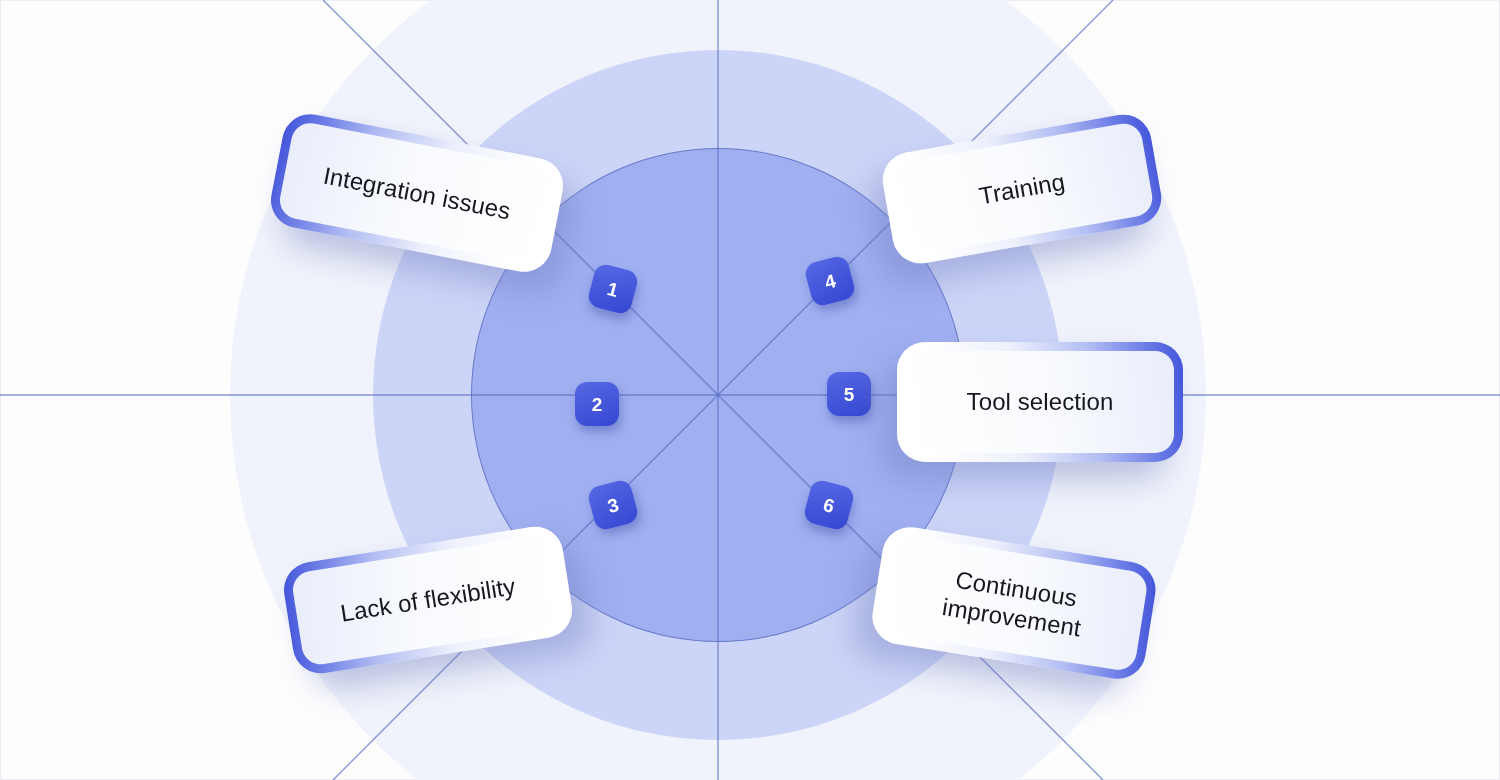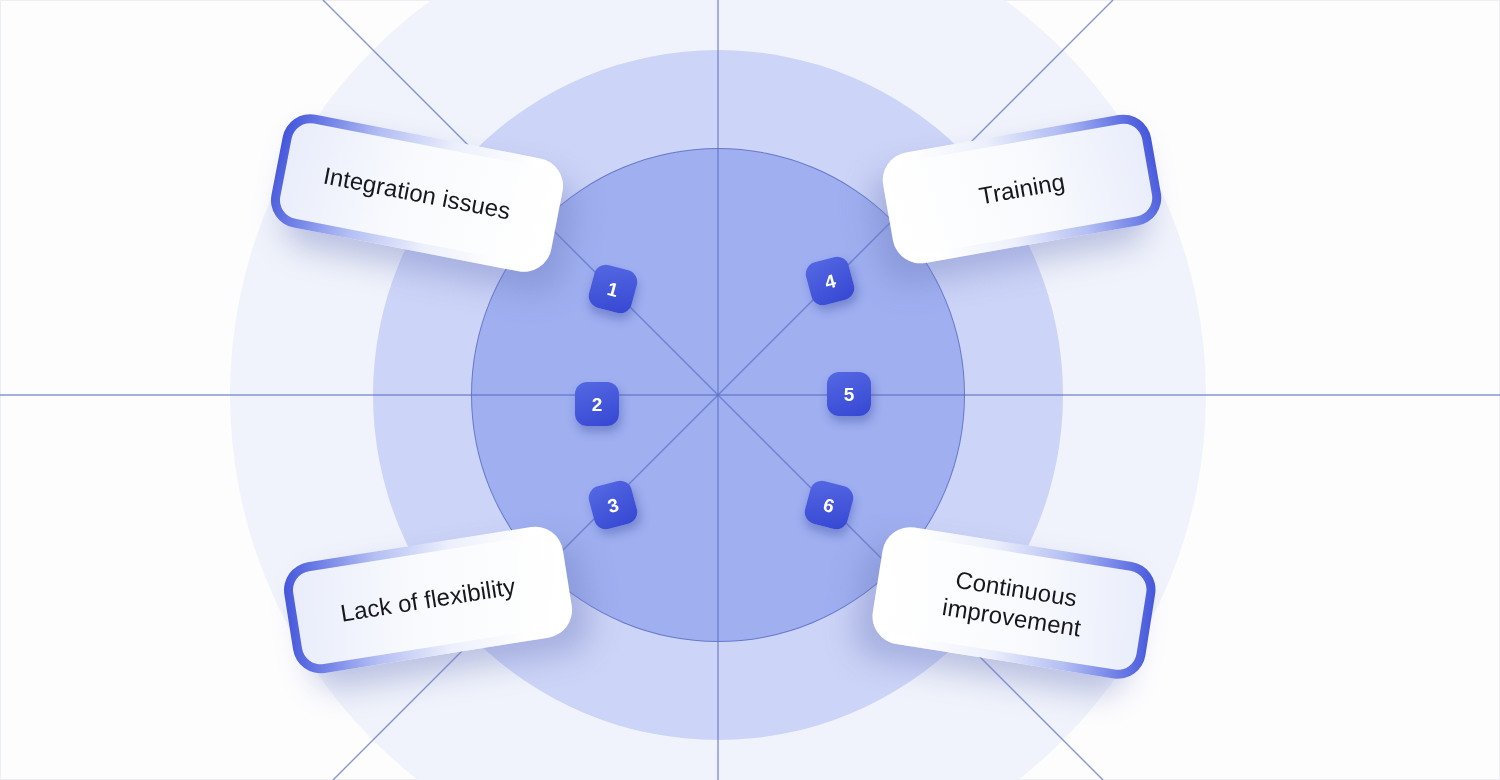--- a/index.html
+++ b/index.html
@@ -131,20 +131,25 @@
       <span>Lack of flexibility</span>
     </div>
   </div>
 
   <div class="card right" style="--x:1022px;--y:189px;--w:272px;--h:112px;--r:-10deg">
     <div class="card-inner">
       <span>Training</span>
     </div>
   </div>
 
+  <div class="card right" style="--x:1040px;--y:402px;--w:286px;--h:120px;--r:0deg">
+    <div class="card-inner">
+      <span>Tool selection</span>
+    </div>
+  </div>
 
   <div class="card right" style="--x:1014px;--y:603px;--w:276px;--h:118px;--r:9deg">
     <div class="card-inner">
       <span>Continuous improvement</span>
     </div>
   </div>
 
 </div>
 
 </body></html>

